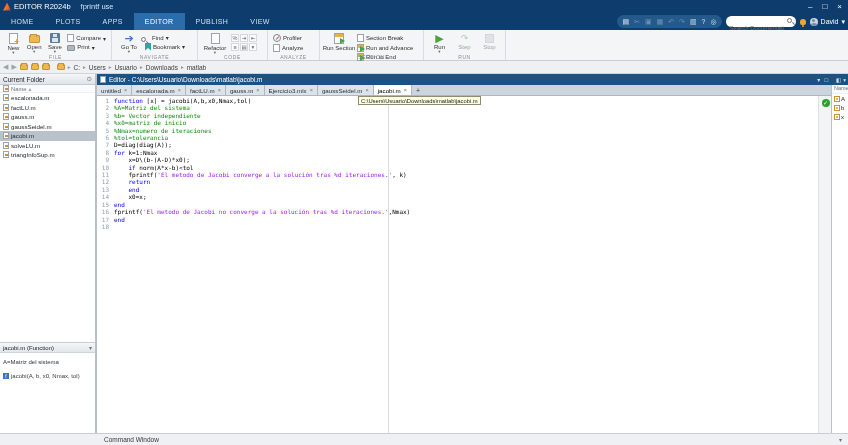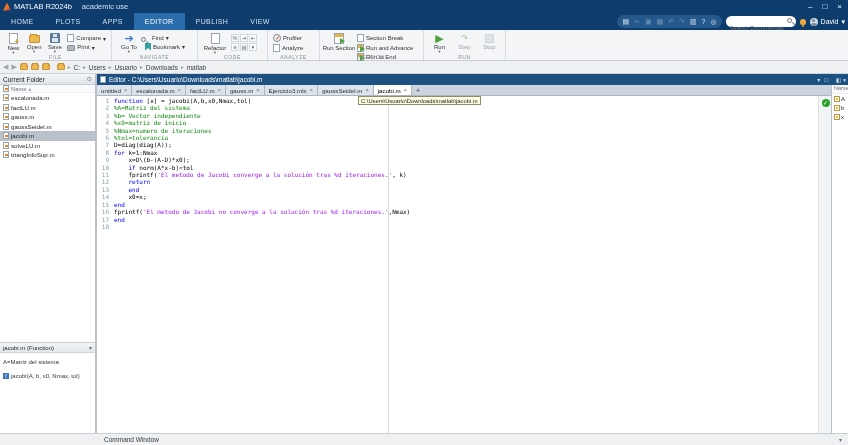--- a/index.html
+++ b/index.html
@@ -140,22 +140,22 @@
   #bottombar { left:0; right:0; bottom:0; height:12px; background:#eef0f2; border-top:1px solid #c9ced4;
     display:flex; align-items:center; font-size:6.5px; color:#33383d; }
   #cw-label { margin-left:104px; }
   #cw-collapse { position:absolute; right:6px; font-size:6px; color:#6b737b; }
 </style>
 </head>
 <body>
 
 <div id="titlebar" class="abs">
   <span class="mlogo"></span>
-  <span>MATLAB R2024b</span>
-  <span id="tb-license">academic use</span>
+  <span>EDITOR R2024b</span>
+  <span id="tb-license">fprintf use</span>
   <div id="win-controls">
     <span>–</span>
     <span>□</span>
     <span>×</span>
   </div>
 </div>
 
 <div id="tabstrip" class="abs">
     <div class="rtab">HOME</div>
     <div class="rtab">PLOTS</div>

